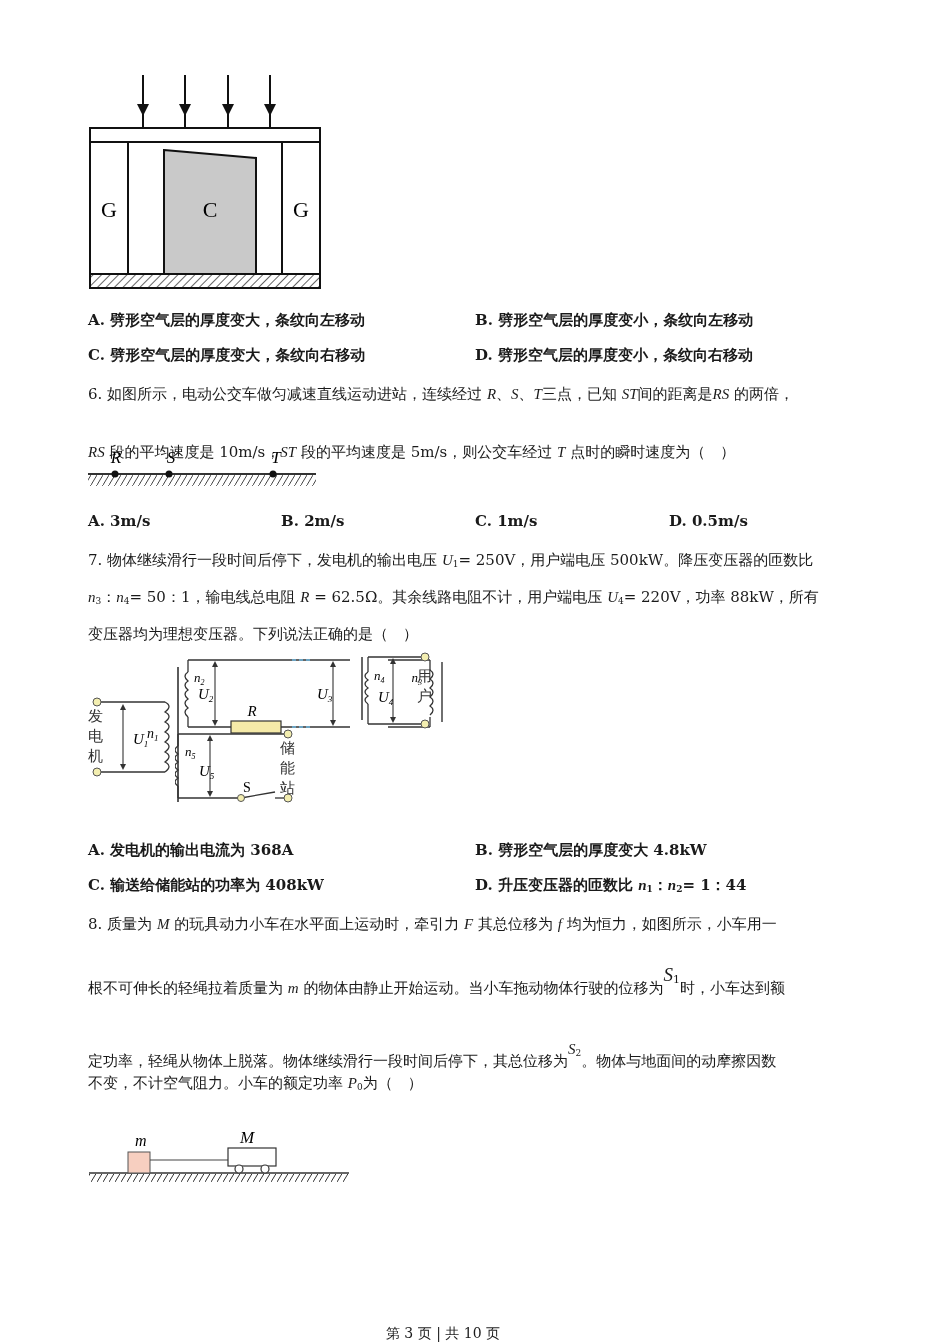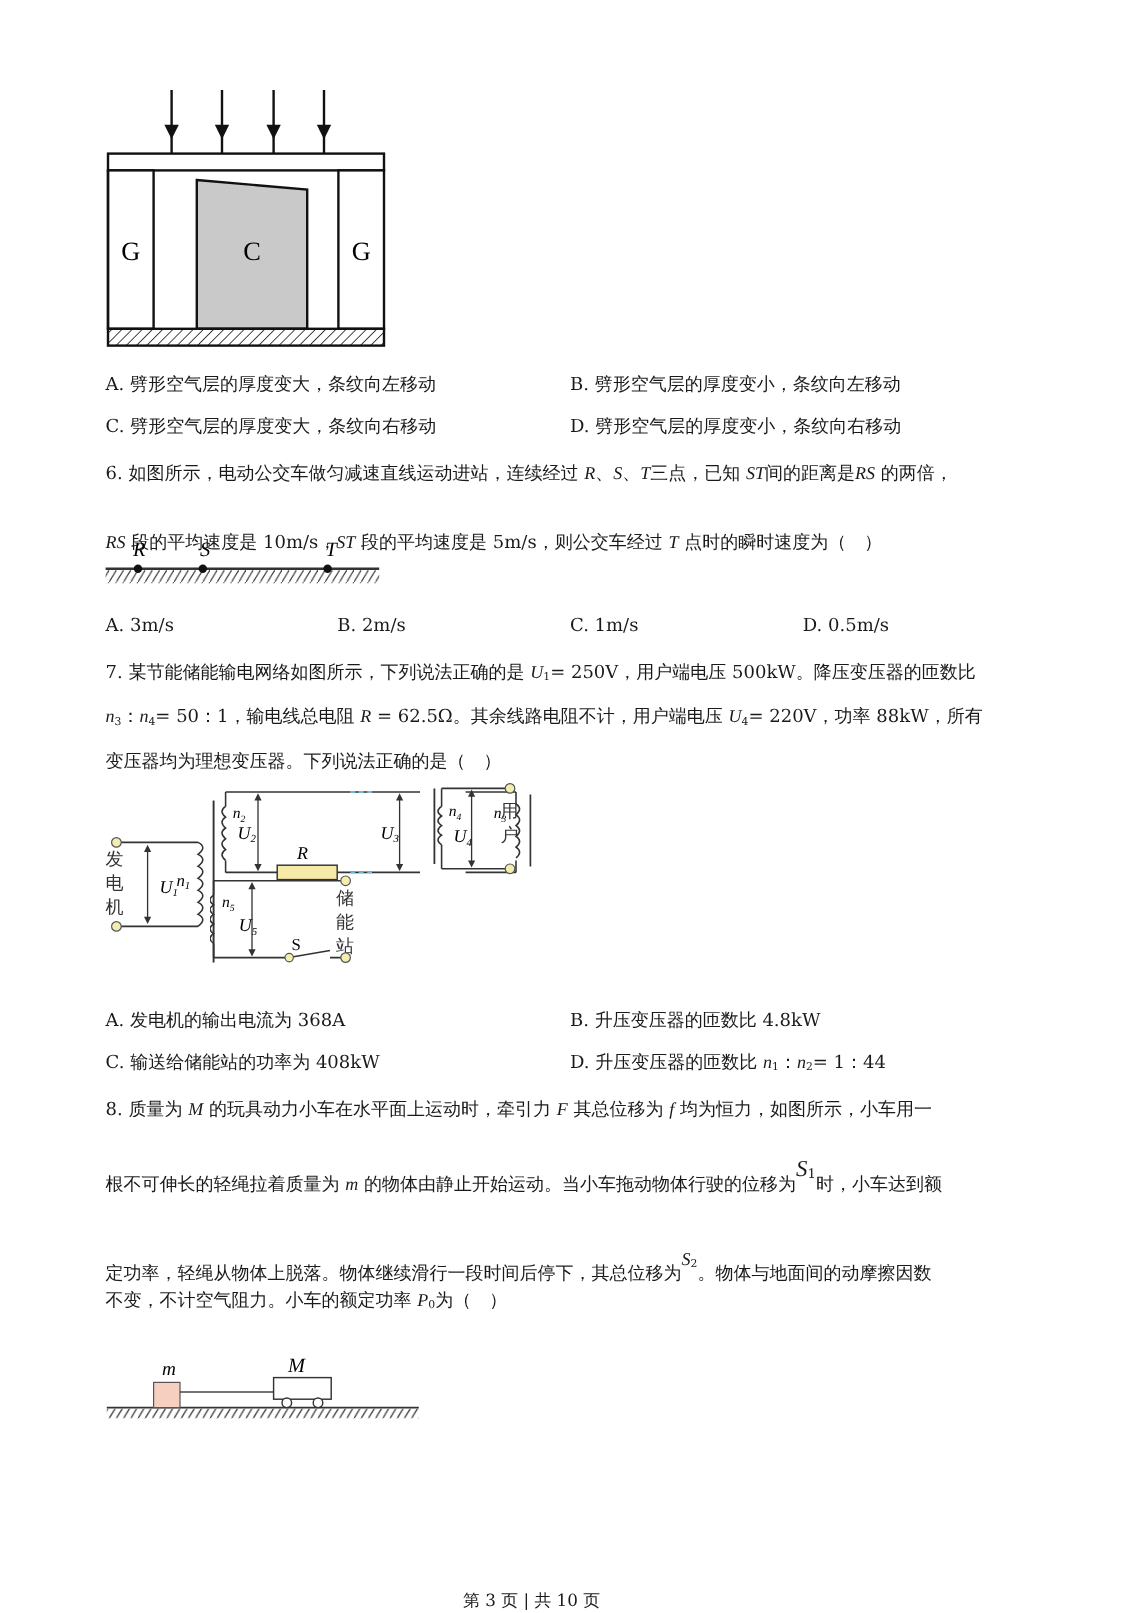--- a/index.html
+++ b/index.html
@@ -1,20 +1,20 @@
 <!DOCTYPE html>
 <html><head>
 <meta charset="utf-8">
 <style>
   html, body { margin:0; padding:0; background:#ffffff; }
   body { width:950px; height:1344px; position:relative; overflow:hidden;
          font-family:"DejaVu Serif","Liberation Serif",serif; color:#1a1a1a; }
   .abs { position:absolute; }
   .line { position:absolute; left:88px; font-size:15px; line-height:28px; white-space:nowrap; }
-  .opt { position:absolute; font-size:15px; line-height:20px; white-space:nowrap; }
+  .opt { position:absolute; font-size:15px; line-height:20px; white-space:nowrap;font-weight:bold; }
   i.v { font-family:"Liberation Serif","DejaVu Serif",serif; font-style:italic; }
   sub { font-size:9px; vertical-align:-2px; }
   .footer { position:absolute; top:1325px; left:0; width:886px; text-align:center; font-size:14px; }
   svg text { font-family:"Liberation Serif","DejaVu Serif",serif; }
 </style>
 </head>
 <body>
 
 <svg class="abs" style="left:85px;top:70px" width="240" height="225" viewBox="0 0 240 225">
   <g stroke="#111" stroke-width="2" fill="none">
@@ -67,21 +67,21 @@
   <text x="31" y="18" font-size="17" font-style="italic" text-anchor="middle">R</text>
   <text x="86" y="18" font-size="17" font-style="italic" text-anchor="middle">S</text>
   <text x="191" y="18" font-size="17" font-style="italic" text-anchor="middle">T</text>
 </svg>
 
 <div class="opt" style="left:88px;top:511px"><span>A.</span> <span>3m/s</span></div>
 <div class="opt" style="left:281px;top:511px"><span>B.</span> <span>2m/s</span></div>
 <div class="opt" style="left:475px;top:511px"><span>C.</span> <span>1m/s</span></div>
 <div class="opt" style="left:669px;top:511px"><span>D.</span> <span>0.5m/s</span></div>
 
-<div class="line" style="top:546px"><span>7.</span> <span>某节能储能输电网络如图所示，下列说法正确的是</span> <i class="v">U</i><sub>1</sub><span>= 250V，用户端电压 500kW。降压变压器的匝数比</span></div>
+<div class="line" style="top:546px"><span>7.</span> <span>物体继续滑行一段时间后停下，发电机的输出电压</span> <i class="v">U</i><sub>1</sub><span>= 250V，用户端电压 500kW。降压变压器的匝数比</span></div>
 <div class="line" style="top:583px"><i class="v">n</i><sub>3</sub><span>：</span><i class="v">n</i><sub>4</sub><span>= 50：1，输电线总电阻</span> <i class="v">R</i><span> = 62.5Ω。其余线路电阻不计，用户端电压</span> <i class="v">U</i><sub>4</sub><span>= 220V，功率 88kW，所有</span></div>
 <div class="line" style="top:620px"><span>变压器均为理想变压器。下列说法正确的是（　）</span></div>
 
 <svg class="abs" style="left:85px;top:652px" width="360" height="155" viewBox="0 0 360 155">
   <g stroke="#333" stroke-width="1.3" fill="none">
 
     <line x1="12" y1="5" x2="12" y2="0" stroke="none"></line>
     <polyline points="12,50 80,50"></polyline>
     <polyline points="12,120 80,120"></polyline>
     <path d="M80,50 q8,4 0,10 q8,4 0,10 q8,4 0,10 q8,4 0,10 q8,4 0,10 q8,4 0,10 q8,4 0,10"></path>
@@ -183,21 +183,21 @@
   <circle cx="113" cy="70" r="4" fill="#f3eeb0" stroke="#555"></circle>
   <line x1="35" y1="10" x2="35" y2="66" stroke="#333" stroke-width="1.1"></line>
   <polygon points="32,13 38,13 35,7" fill="#333"></polygon>
     <polygon points="32,63 38,63 35,69" fill="#333"></polygon>
   <text x="10" y="28" font-size="13" font-style="italic">n<tspan font-size="8" dy="3">5</tspan></text>
   <text x="26" y="48" font-size="15" font-style="italic" dx="-2">U<tspan font-size="9" dy="3">5</tspan></text>
   <text x="68" y="64" font-size="14">S</text>
 </svg>
 
 <div class="opt" style="left:88px;top:840px"><span>A.</span> <span>发电机的输出电流为 368A</span></div>
-<div class="opt" style="left:475px;top:840px"><span>B.</span> <span>升压变压器的匝数比 4.8kW</span></div>
+<div class="opt" style="left:475px;top:840px"><span>B.</span> <span>劈形空气层的厚度变大 4.8kW</span></div>
 <div class="opt" style="left:88px;top:875px"><span>C.</span> <span>输送给储能站的功率为 408kW</span></div>
 <div class="opt" style="left:475px;top:875px"><span>D.</span> <span>升压变压器的匝数比 </span><i class="v">n</i><sub>1</sub><span>：</span><i class="v">n</i><sub>2</sub><span>= 1：44</span></div>
 
 <div class="line" style="top:910px"><span>8.</span> <span>质量为</span> <i class="v">M</i> <span>的玩具动力小车在水平面上运动时，牵引力</span> <i class="v">F</i> <span>其总位移为</span> <i class="v">f</i> <span>均为恒力，如图所示，小车用一</span></div>
 <div class="line" style="top:972px"><span>根不可伸长的轻绳拉着质量为</span> <i class="v">m</i> <span>的物体由静止开始运动。当小车拖动物体行驶的位移为</span><span style="position:relative;top:-12px;font-size:19px"><i class="v">S</i><sub style="font-size:11px">1</sub></span><span>时，小车达到额</span></div>
 <div class="line" style="top:1047px"><span>定功率，轻绳从物体上脱落。物体继续滑行一段时间后停下，其总位移为</span><span style="position:relative;top:-12px;font-size:15px"><i class="v">S</i><sub style="font-size:9px">2</sub></span><span>。物体与地面间的动摩擦因数</span></div>
 <div class="line" style="top:1069px"><span>不变，不计空气阻力。小车的额定功率</span> <i class="v">P</i><sub>0</sub><span>为（　）</span></div>
 
 <svg class="abs" style="left:85px;top:1122px" width="270" height="62" viewBox="0 0 270 62">
   <defs>

